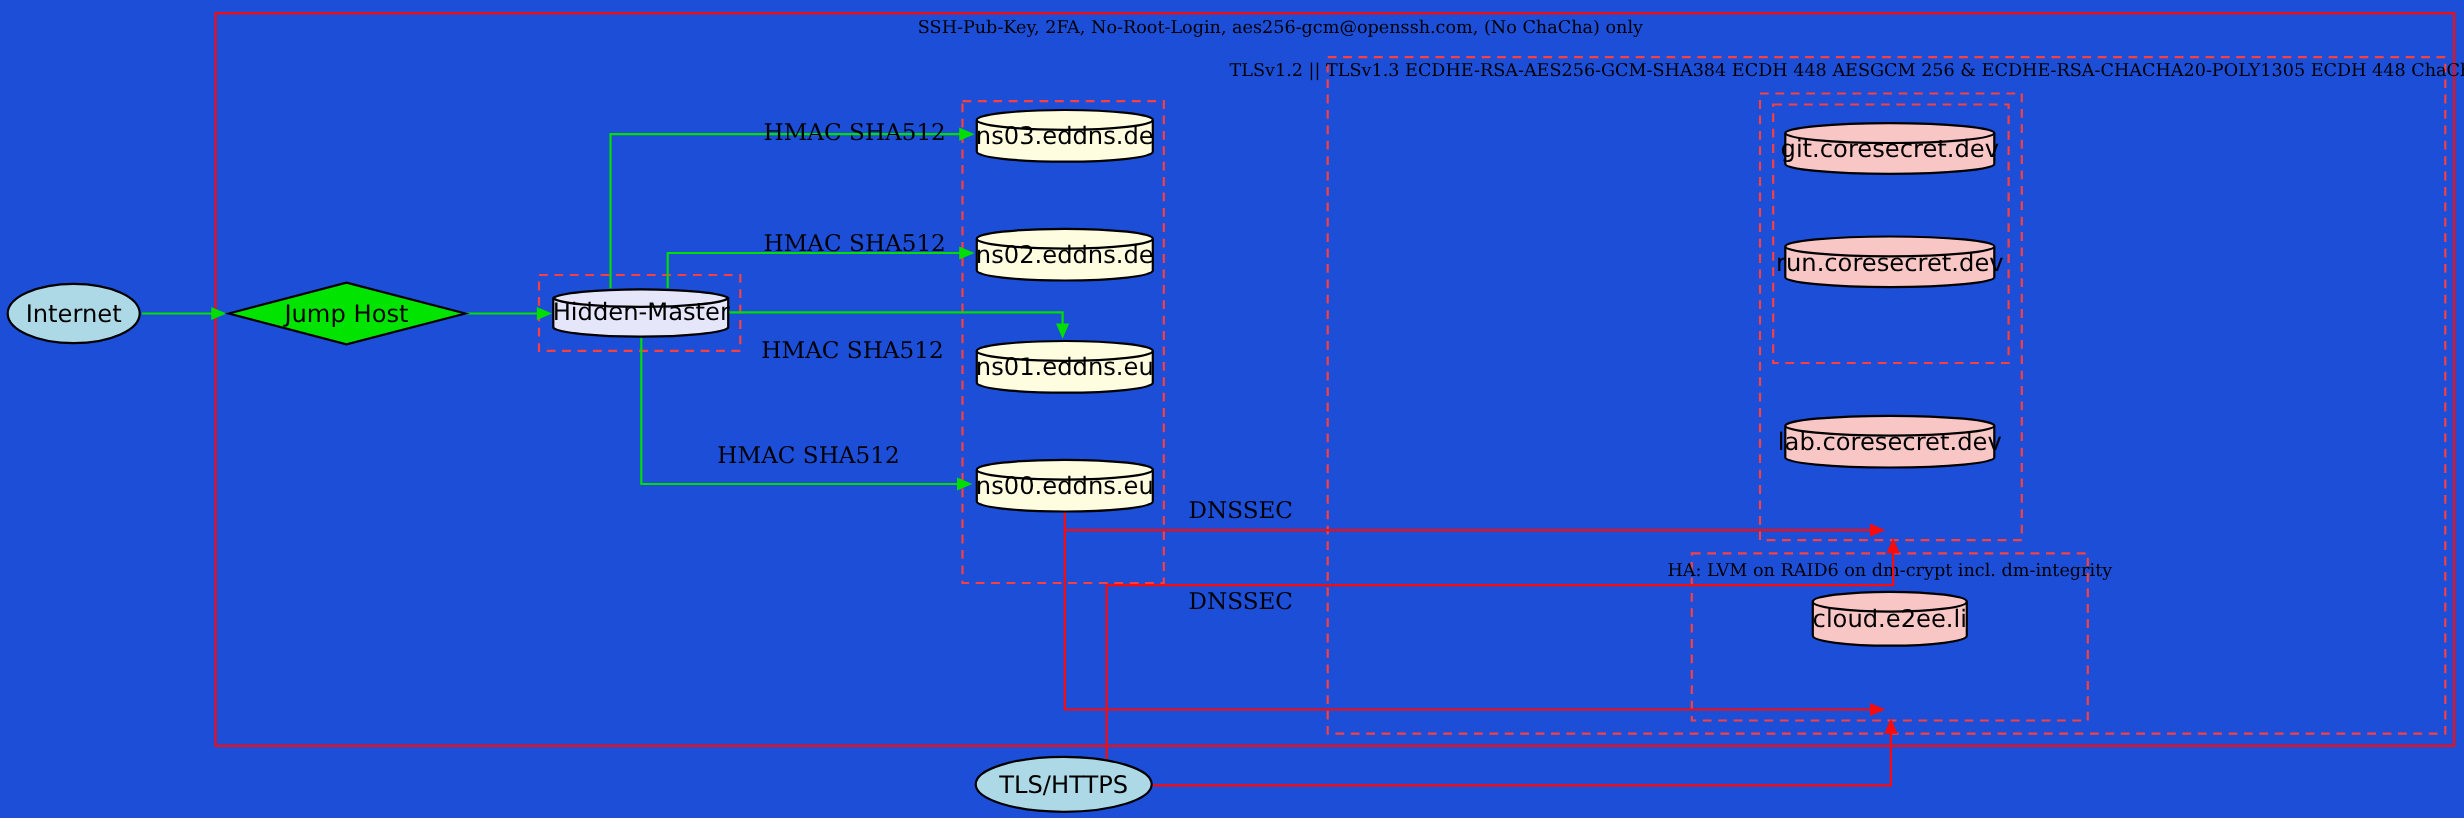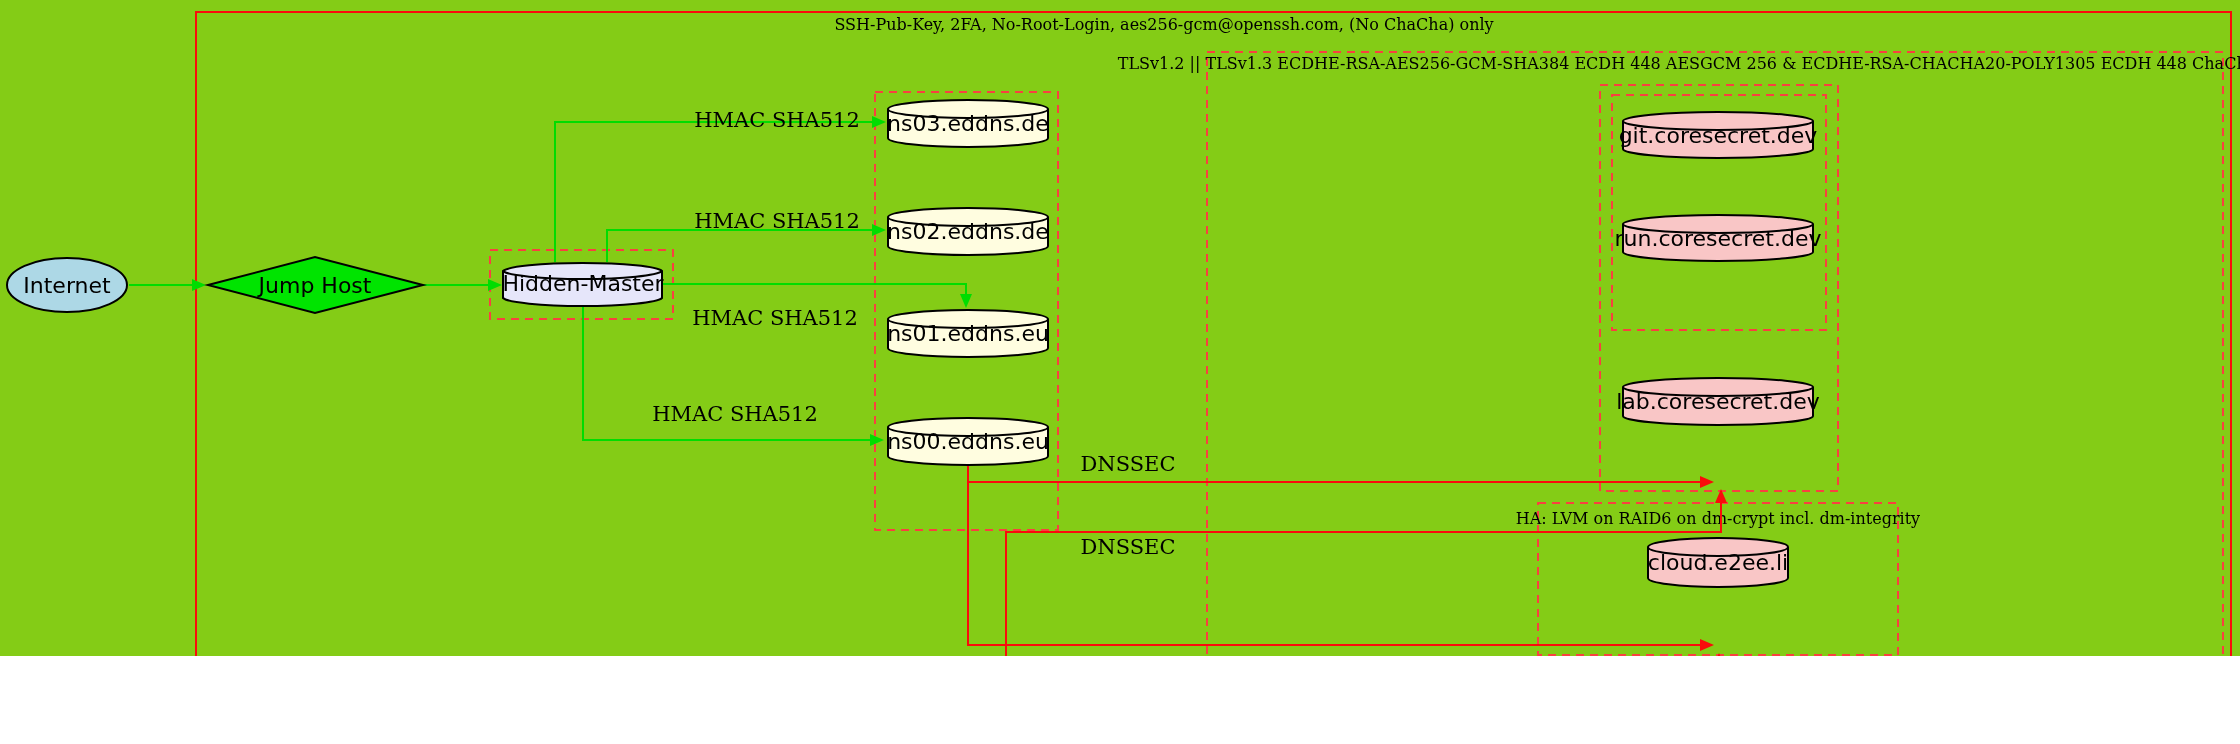--- a/index.html
+++ b/index.html
@@ -1,16 +1,16 @@
 <!DOCTYPE html>
 <html><head>
 <meta charset="utf-8">
 <style>
   html,body{margin:0;padding:0;background:#ffffff;}
-  .stage{position:relative;width:2240px;height:656px;background:#84cc16;overflow:hidden;}
+  .stage{position:relative;width:2240px;height:744px;background:#1d4ed8;overflow:hidden;}
   svg{position:absolute;left:0;top:0;}
   .node-label{font-family:"DejaVu Sans","Liberation Sans",sans-serif;font-size:22px;fill:#000;text-anchor:middle;}
   .edge-label{font-family:"DejaVu Serif","Liberation Serif",serif;font-size:21px;fill:#000;text-anchor:middle;}
   .cluster-label{font-family:"DejaVu Serif","Liberation Serif",serif;font-size:16px;fill:#000;text-anchor:middle;}
   .node-shape{stroke:#000000;stroke-width:2;}
   .node-lid{fill:none;stroke:#000000;stroke-width:2;}
   .cluster-dashed{fill:none;stroke-width:2;stroke-dasharray:8 6;}
   .cluster-solid{fill:none;stroke-width:2;}
   .edge{fill:none;stroke-width:2;}
 </style>

